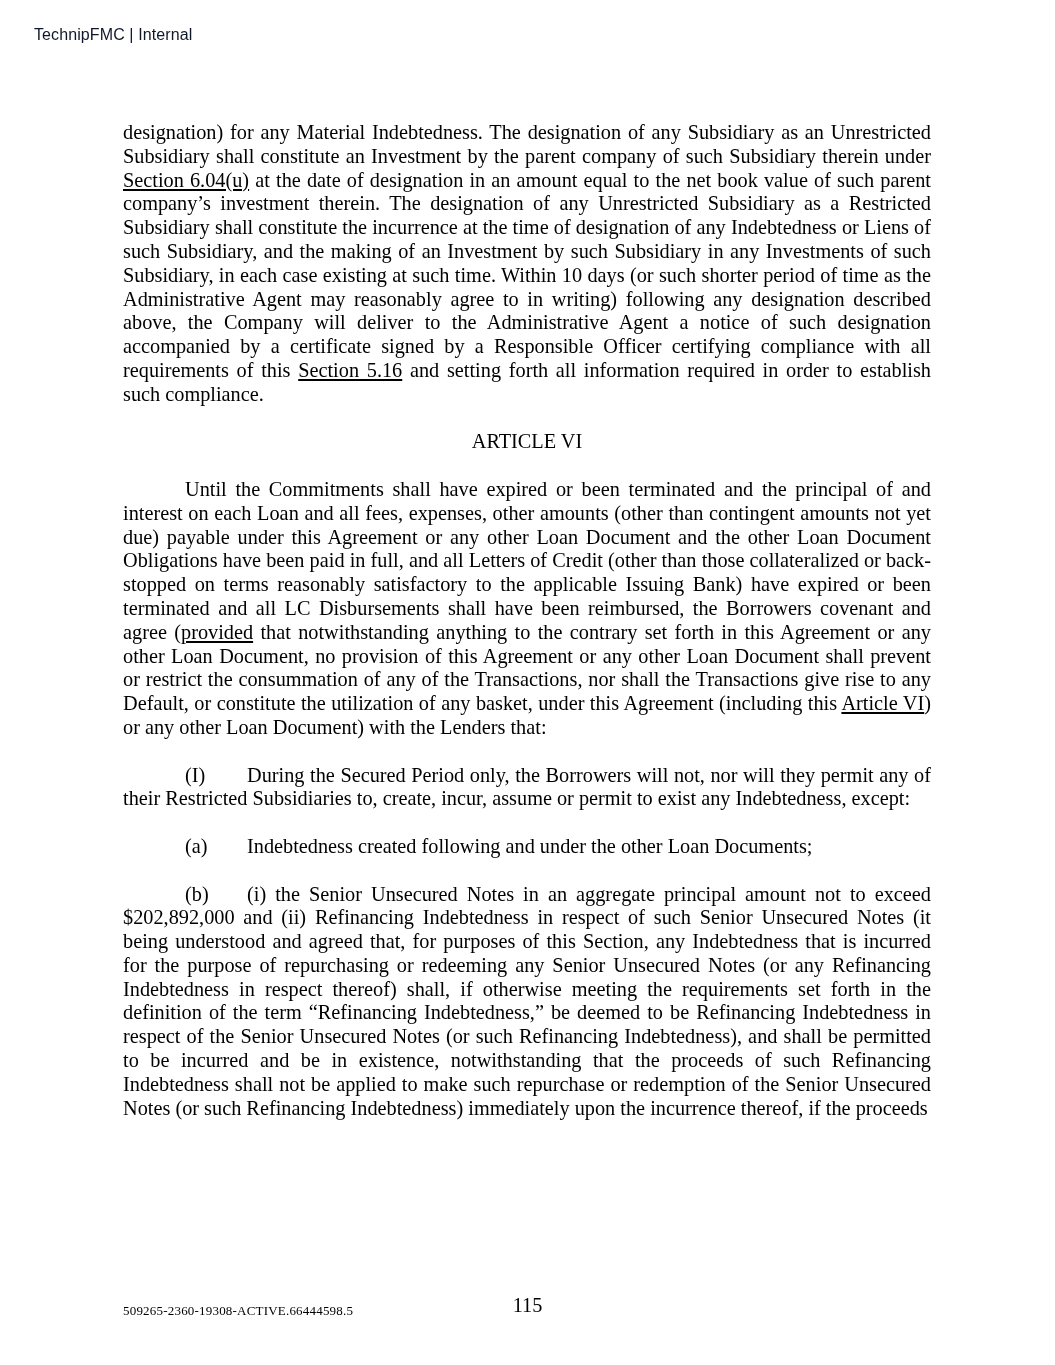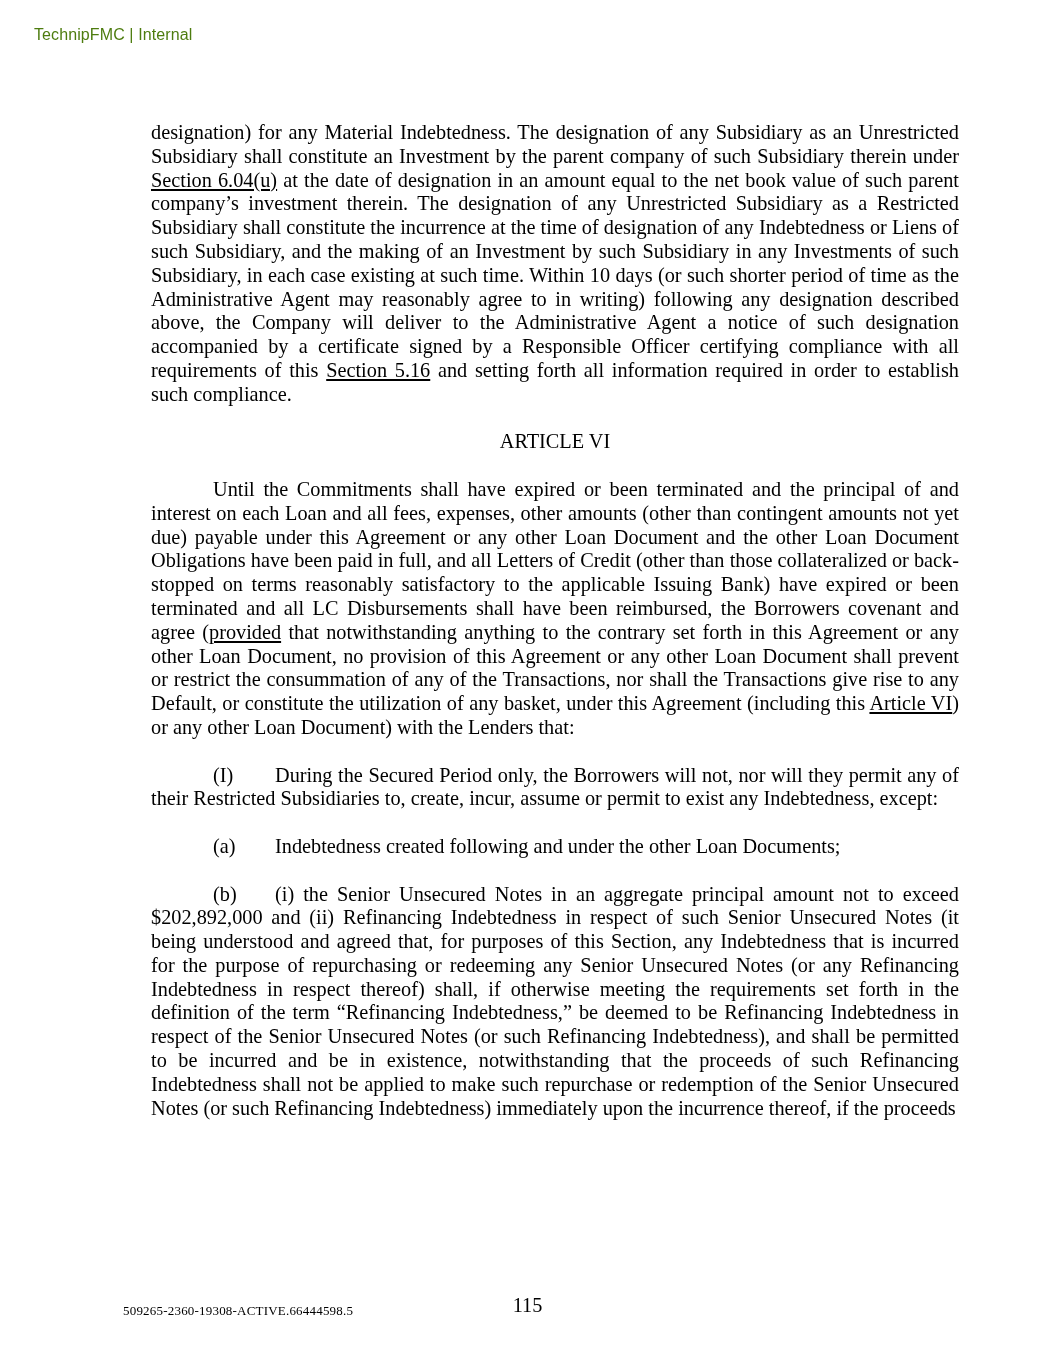--- a/index.html
+++ b/index.html
@@ -74,23 +74,23 @@
     font-family: "Liberation Serif", serif;
     font-size: 20.3px;
     line-height: 23.8px;
   }
 </style>
 </head>
 <body>
 
 <div class="page" style="background: rgb(255, 255, 255);">
 
-  <div class="classification" style="color: #4d7c0f;">TechnipFMC | Internal</div>
+  <div class="classification" style="color: #0f172a;">TechnipFMC | Internal</div>
 
-  <div class="content" style="color: rgb(0, 0, 0); margin-left: 28px;">
+  <div class="content" style="color: rgb(0, 0, 0);">
 
     <p><span>designation) for any Material Indebtedness.  The designation of any Subsidiary as an Unrestricted Subsidiary shall constitute an Investment by the parent company of such Subsidiary therein under </span><span class="u">Section 6.04(u)</span><span> at the date of designation in an amount equal to the net book value of such parent company’s investment therein.  The designation of any Unrestricted Subsidiary as a Restricted Subsidiary shall constitute the incurrence at the time of designation of any Indebtedness or Liens of such Subsidiary, and the making of an Investment by such Subsidiary in any Investments of such Subsidiary, in each case existing at such time.  Within 10 days (or such shorter period of time as the Administrative Agent may reasonably agree to in writing) following any designation described above, the Company will deliver to the Administrative Agent a notice of such designation accompanied by a certificate signed by a Responsible Officer certifying compliance with all requirements of this </span><span class="u">Section 5.16</span><span> and setting forth all information required in order to establish such compliance.</span></p>
 
     <p class="center">ARTICLE VI</p>
 
 
     <p class="indent"><span>Until the Commitments shall have expired or been terminated and the principal of and interest on each Loan and all fees, expenses, other amounts (other than contingent amounts not yet due) payable under this Agreement or any other Loan Document and the other Loan Document Obligations have been paid in full, and all Letters of Credit (other than those collateralized or back-stopped on terms reasonably satisfactory to the applicable Issuing Bank) have expired or been terminated and all LC Disbursements shall have been reimbursed, the Borrowers covenant and agree (</span><span class="u">provided</span><span> that notwithstanding anything to the contrary set forth in this Agreement or any other Loan Document, no provision of this Agreement or any other Loan Document shall prevent or restrict the consummation of any of the Transactions, nor shall the Transactions give rise to any Default, or constitute the utilization of any basket, under this Agreement (including this </span><span class="u">Article VI</span><span>) or any other Loan Document) with the Lenders that:</span></p>
 
 
     <p class="indent"><span class="tab-label">(I)</span><span>During the Secured Period only, the Borrowers will not, nor will they permit any of their Restricted Subsidiaries to, create, incur, assume or permit to exist any Indebtedness, except:</span></p>

